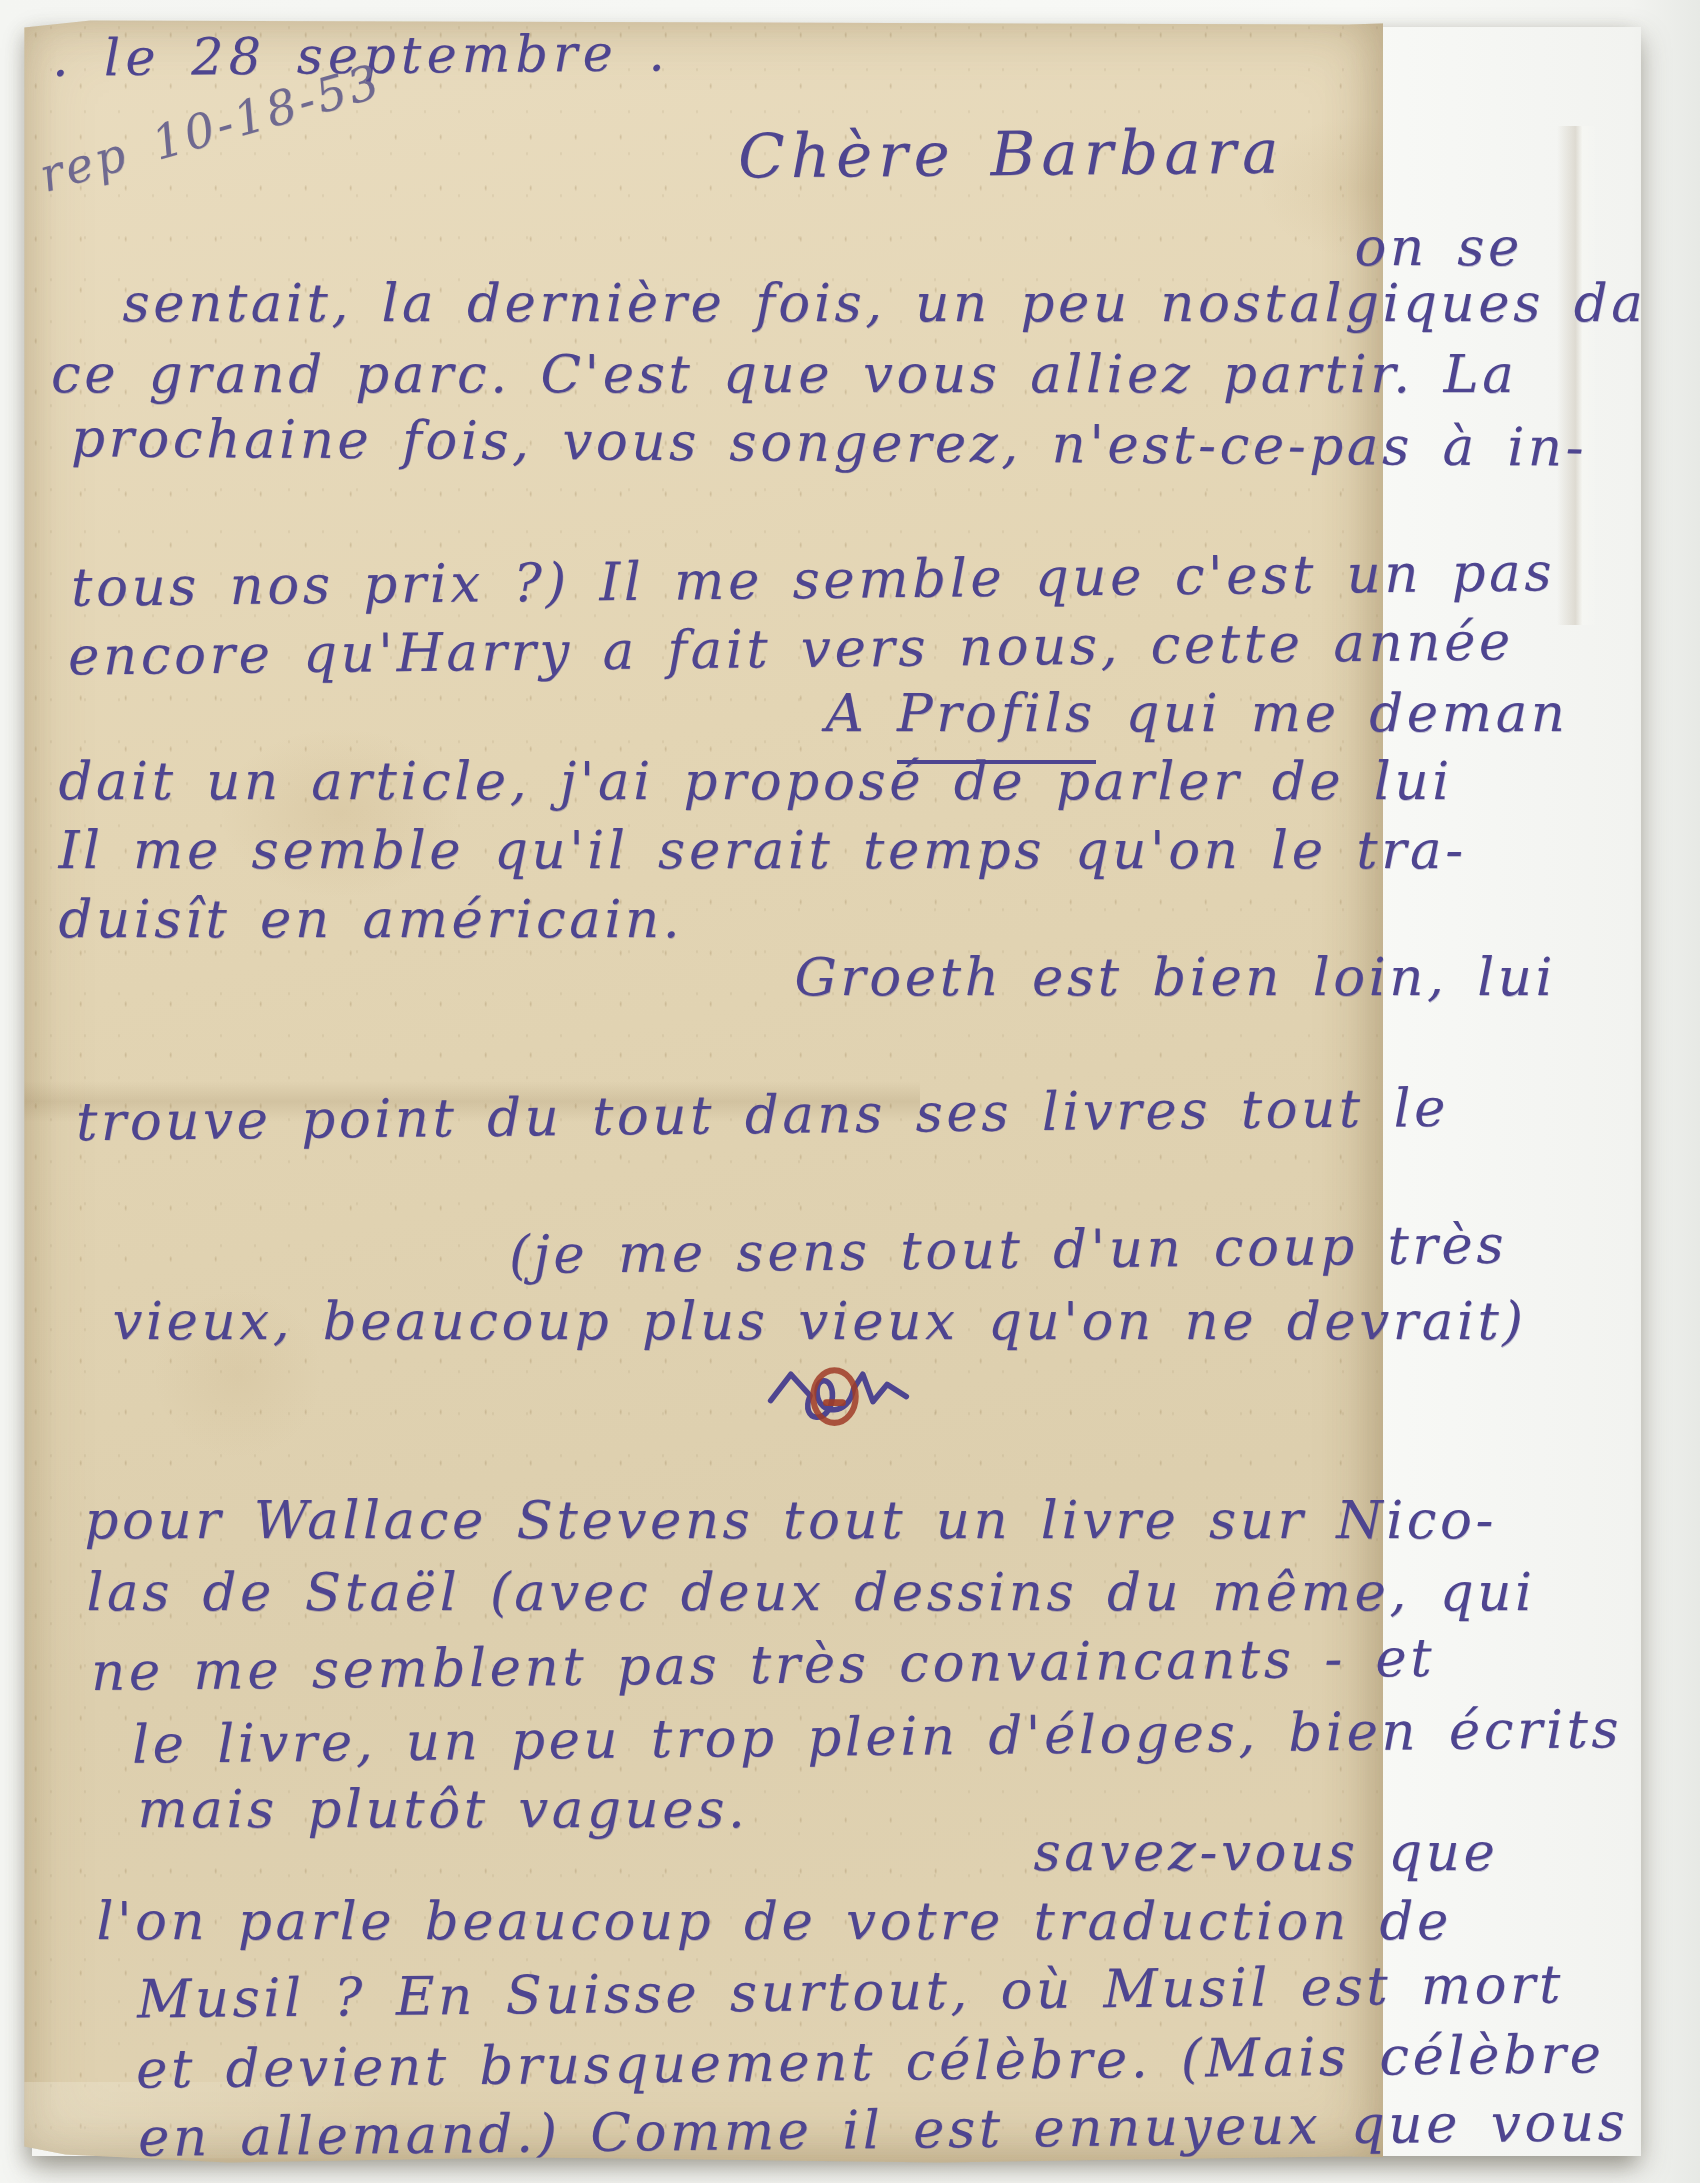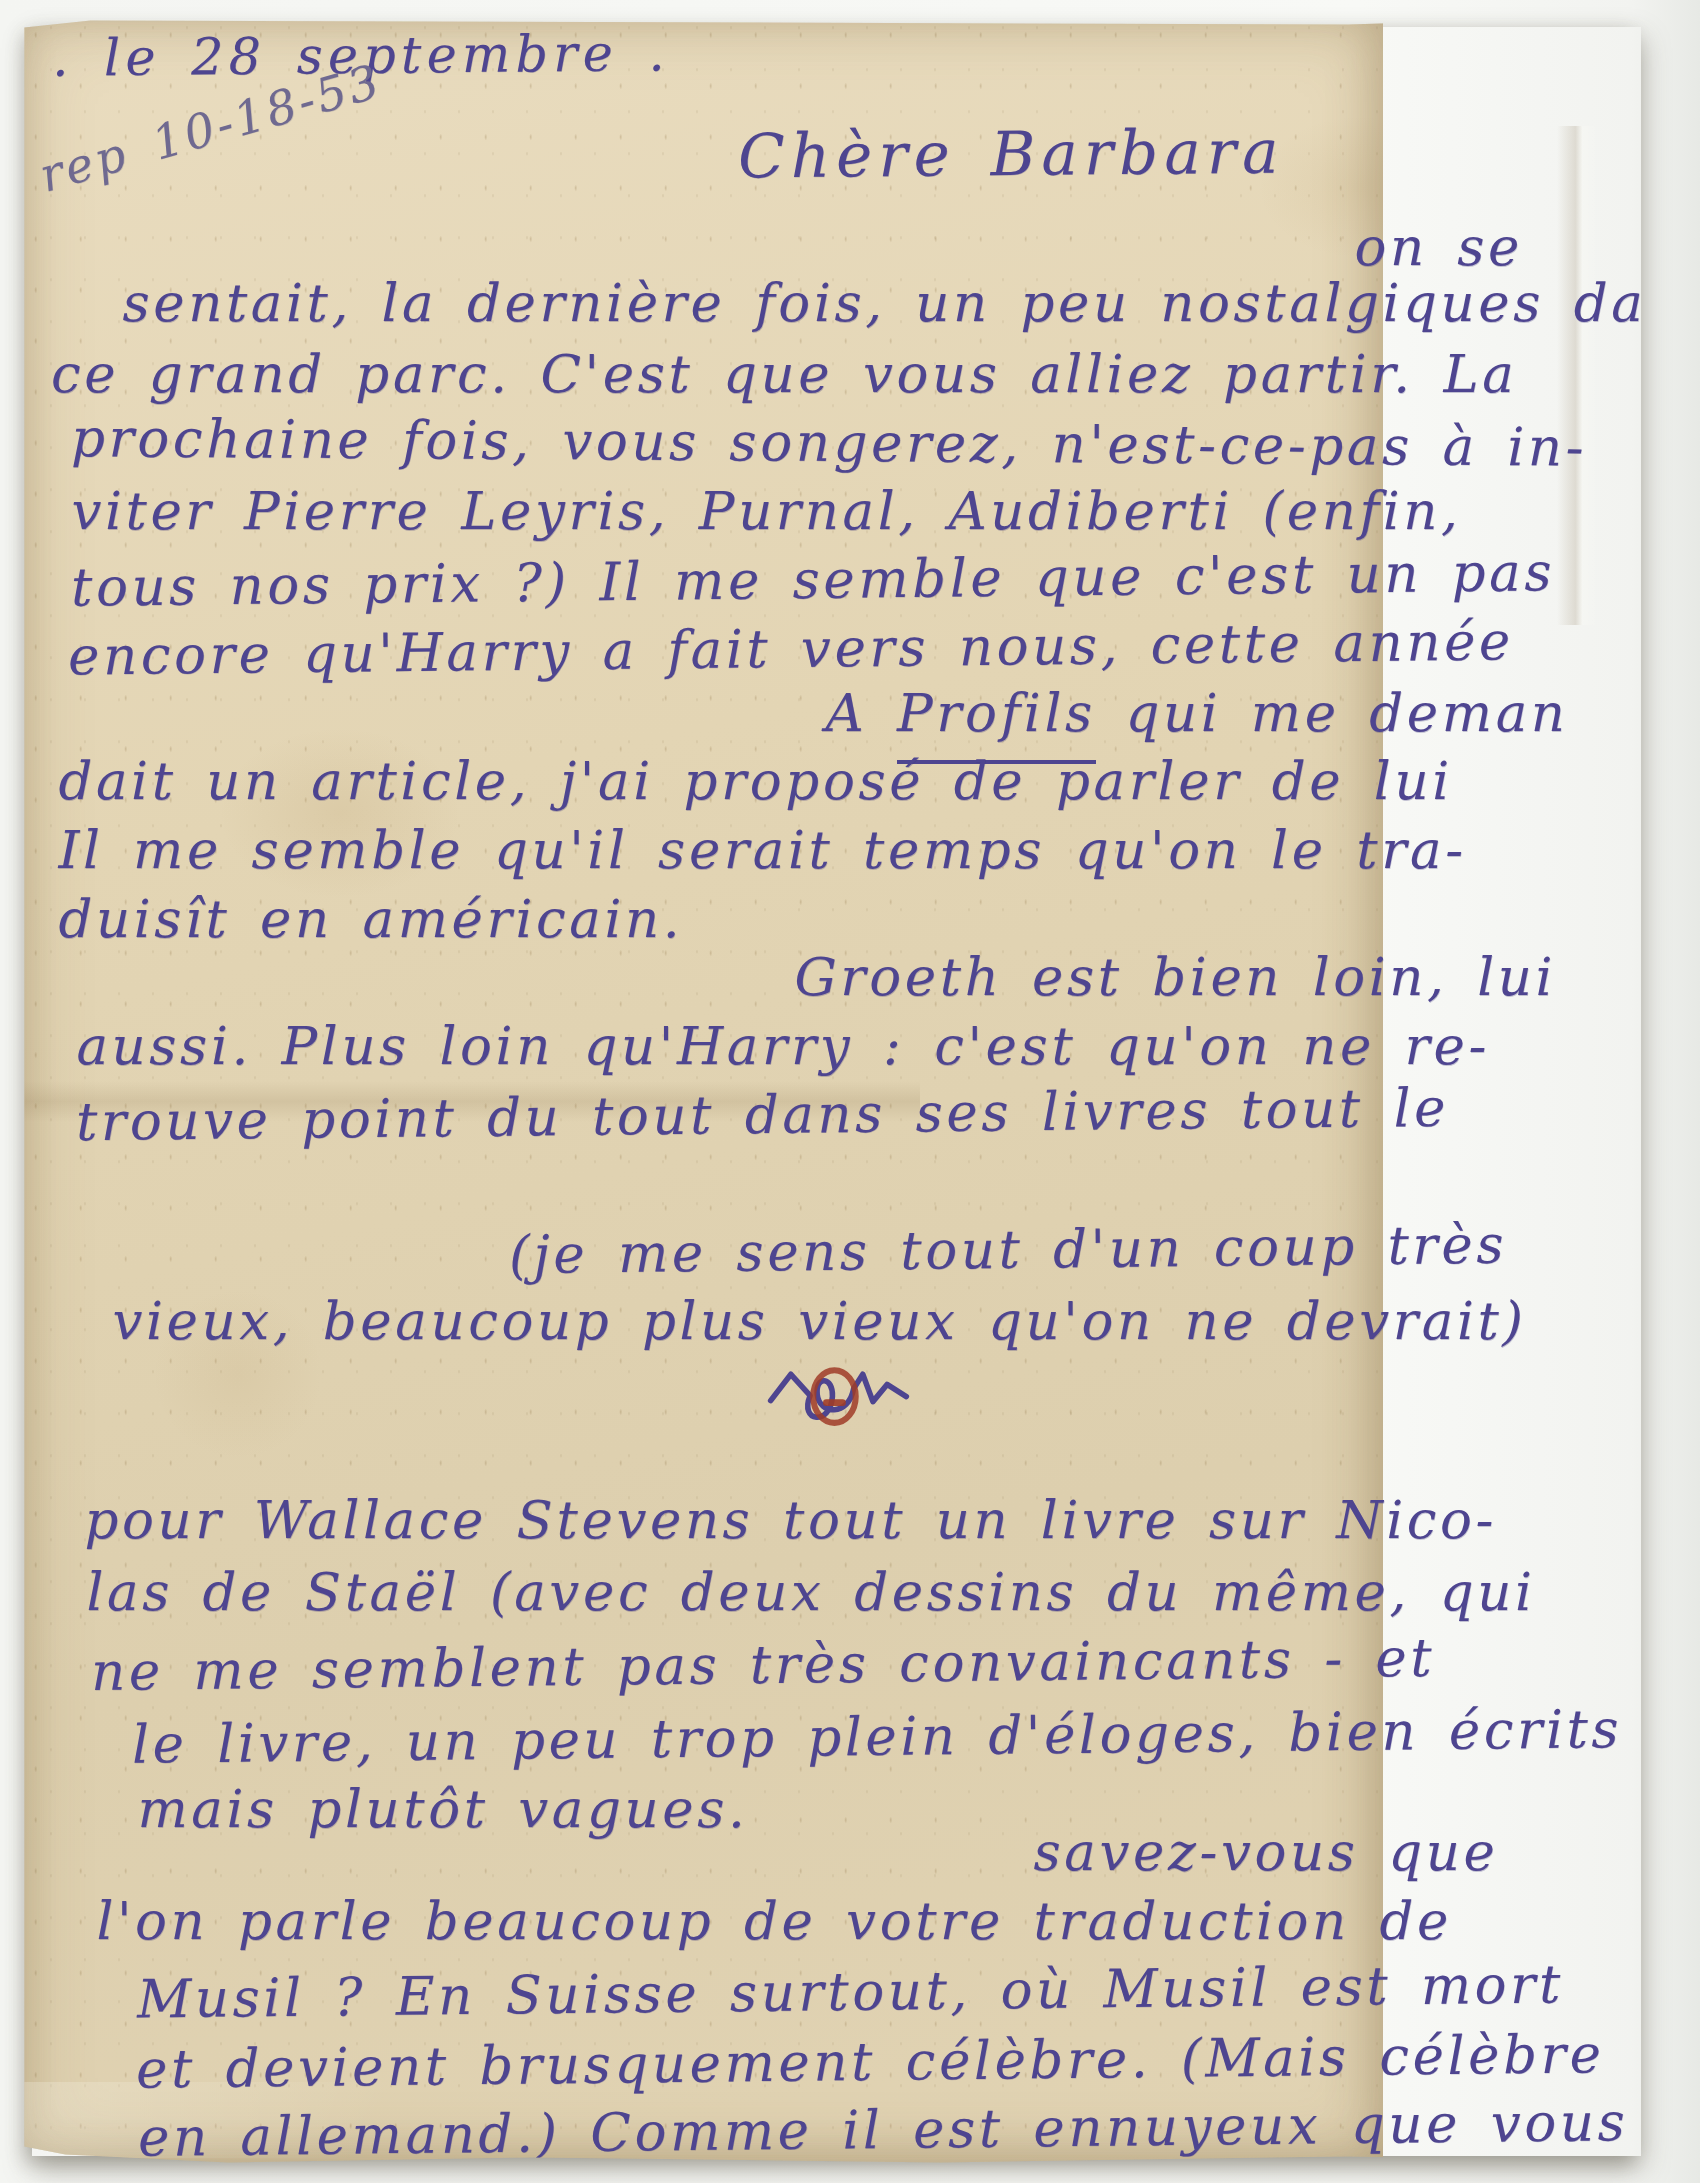--- a/index.html
+++ b/index.html
@@ -67,31 +67,29 @@
   <div class="crease crease-b"></div>
 
   <span class="hw date" style="left:28px;top:9.2px">. le 28 septembre .</span>
   <span class="hw note" style="left:16.3px;top:133px">rep 10-18-53</span>
   <span class="hw salutation" style="left:714px;top:103px">Chère Barbara</span>
 
   <span class="hw line" style="left:1330px;top:200px">on se</span>
   <span class="hw line" style="left:98px;top:256px">sentait, la dernière fois, un peu nostalgiques dans</span>
   <span class="hw line" style="left:26.5px;top:327px">ce grand parc. C'est que vous alliez partir. La</span>
   <span class="hw line r-b" style="left:47px;top:396px">prochaine fois, vous songerez, n'est-ce-pas à in-</span>
-  <span class="hw line" style="left:47px;top:464px">viter Pierre Leyris, Purnal, Audiberti (enfin,</span>
   <span class="hw line r-a" style="left:47px;top:533px">tous nos prix ?) Il me semble que c'est un pas</span>
   <span class="hw line r-a" style="left:44px;top:602px">encore qu'Harry a fait vers nous, cette année</span>
 
   <span class="hw line" style="left:801px;top:666px"><span>A </span><span class="u">Profils</span><span> qui me deman</span></span>
 
   <span class="hw line" style="left:34px;top:734px">dait un article, j'ai proposé de parler de lui</span>
   <span class="hw line" style="left:34px;top:872px">duisît en américain.</span>
   <span class="hw line" style="left:34px;top:803px">Il me semble qu'il serait temps qu'on le tra-</span>
   <span class="hw line" style="left:770px;top:930px">Groeth est bien loin, lui</span>
-  <span class="hw line" style="left:52px;top:999px">aussi. Plus loin qu'Harry : c'est qu'on ne re-</span>
   <span class="hw line r-a" style="left:52px;top:1068px">trouve point du tout dans ses livres tout le</span>
   <span class="hw line r-a" style="left:485px;top:1203px">(je me sens tout d'un coup très</span>
   <span class="hw line" style="left:88px;top:1274px">vieux, beaucoup plus vieux qu'on ne devrait)</span>
 
   <svg class="divider-icon" viewBox="0 0 300 160">
     <path d="M14 96 L54 44 L92 86 C70 140,132 146,136 88 C138 48,102 46,106 84 C110 124,168 128,178 72 L196 44 L216 98 L244 64 L282 88" fill="none" stroke="#4e4590" stroke-width="11" stroke-linecap="round" stroke-linejoin="round"></path>
     <ellipse cx="140" cy="88" rx="42" ry="52" fill="none" stroke="#a03c28" stroke-width="12" opacity="0.85"></ellipse>
     <path d="M124 100 L156 100" fill="none" stroke="#a03c28" stroke-width="13" stroke-linecap="round" opacity="0.9"></path>
   </svg>
 

